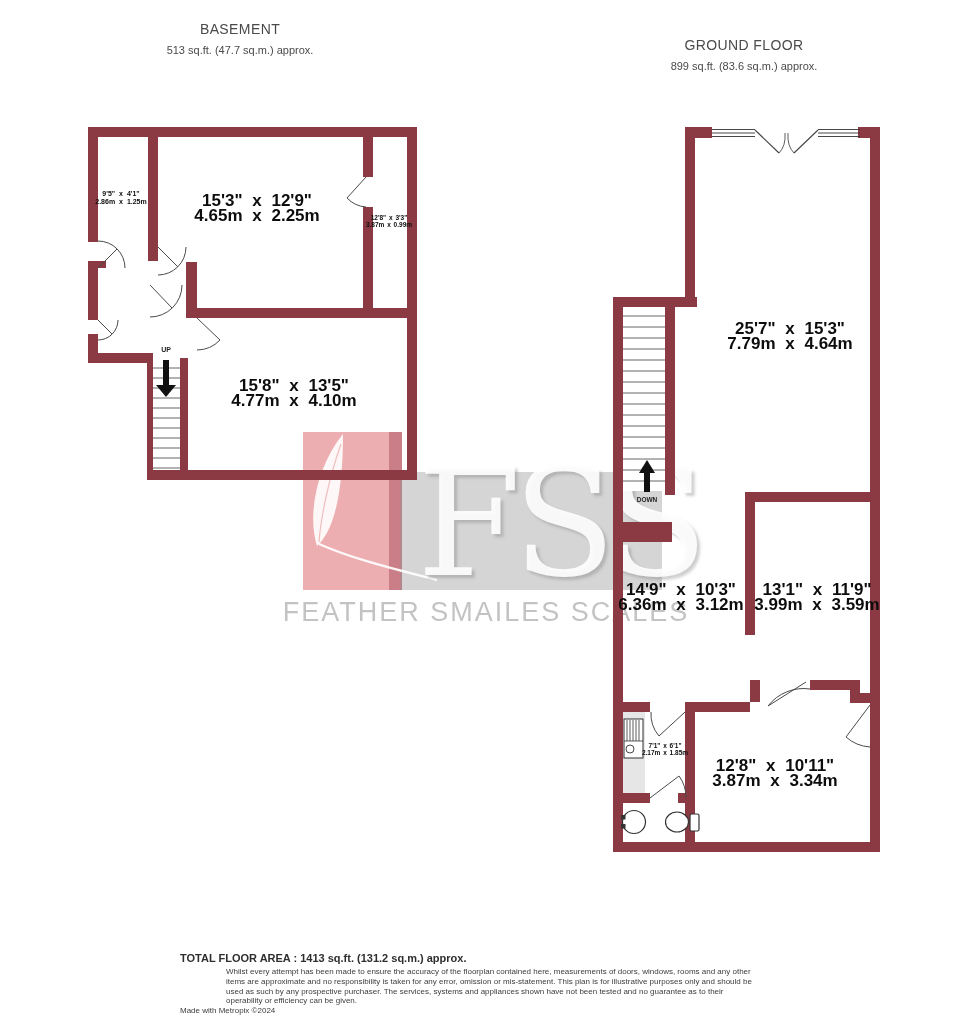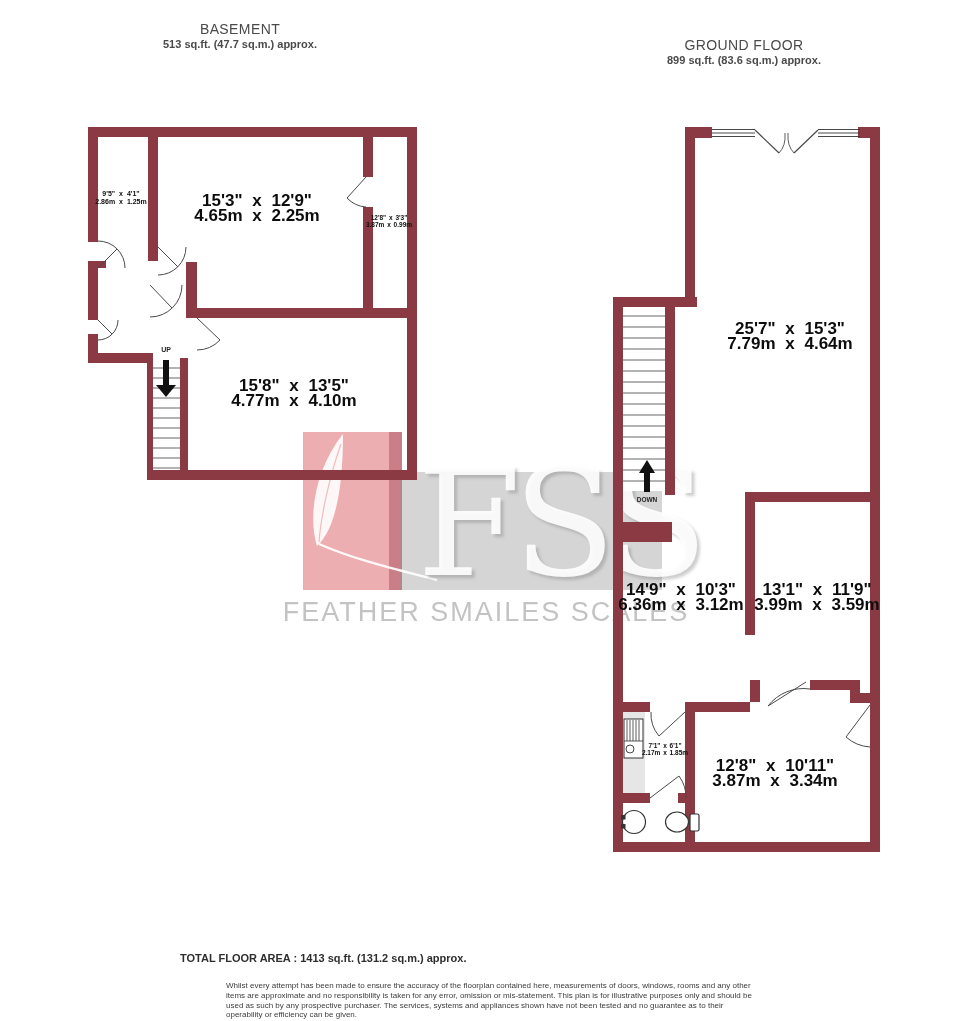--- a/index.html
+++ b/index.html
@@ -1,24 +1,24 @@
 <!DOCTYPE html>
 <html><head>
 <meta charset="utf-8">
 <style>
   html,body{margin:0;padding:0;background:#ffffff;}
   .canvas{position:relative;width:980px;height:1021px;background:#ffffff;overflow:hidden;
           font-family:"Liberation Sans", sans-serif;}
   
   .floor-header{position:absolute;width:320px;text-align:center;color:#4a4a4a;z-index:5;}
   .floor-header .t{font-size:14px;font-weight:normal;letter-spacing:.4px;}
-  .floor-header .a{font-size:11px;font-weight:bold;margin-top:1px;}
+  .floor-header .a{font-size:11px;font-weight:normal;margin-top:7px;}
   .footer{position:absolute;left:180px;top:952px;width:620px;text-align:left;color:#333;z-index:5;}
   .footer .total{font-size:11px;font-weight:bold;color:#2e2e2e;}
-  .footer .disc{font-size:8px;line-height:9.8px;color:#3c3c3c;max-width:528px;margin:17px auto 0 auto;}
+  .footer .disc{font-size:8px;line-height:9.8px;color:#3c3c3c;max-width:528px;margin:3px auto 0 auto;}
   .footer .credit{font-size:8px;line-height:9.8px;color:#3c3c3c;}
   
   .room-label{position:absolute;transform:translateX(-50%);text-align:center;color:#0d0d0d;
               font-weight:bold;white-space:nowrap;z-index:4;}
   .room-label.big{font-size:17px;line-height:14.5px;word-spacing:5px;}
   .room-label.small{font-size:7px;line-height:7.6px;word-spacing:2px;}
   .room-label.tiny{font-size:6.5px;line-height:7px;word-spacing:1px;}
   .stairs-label{position:absolute;transform:translateX(-50%);font-size:7px;font-weight:bold;
                 color:#222;z-index:4;}
   

